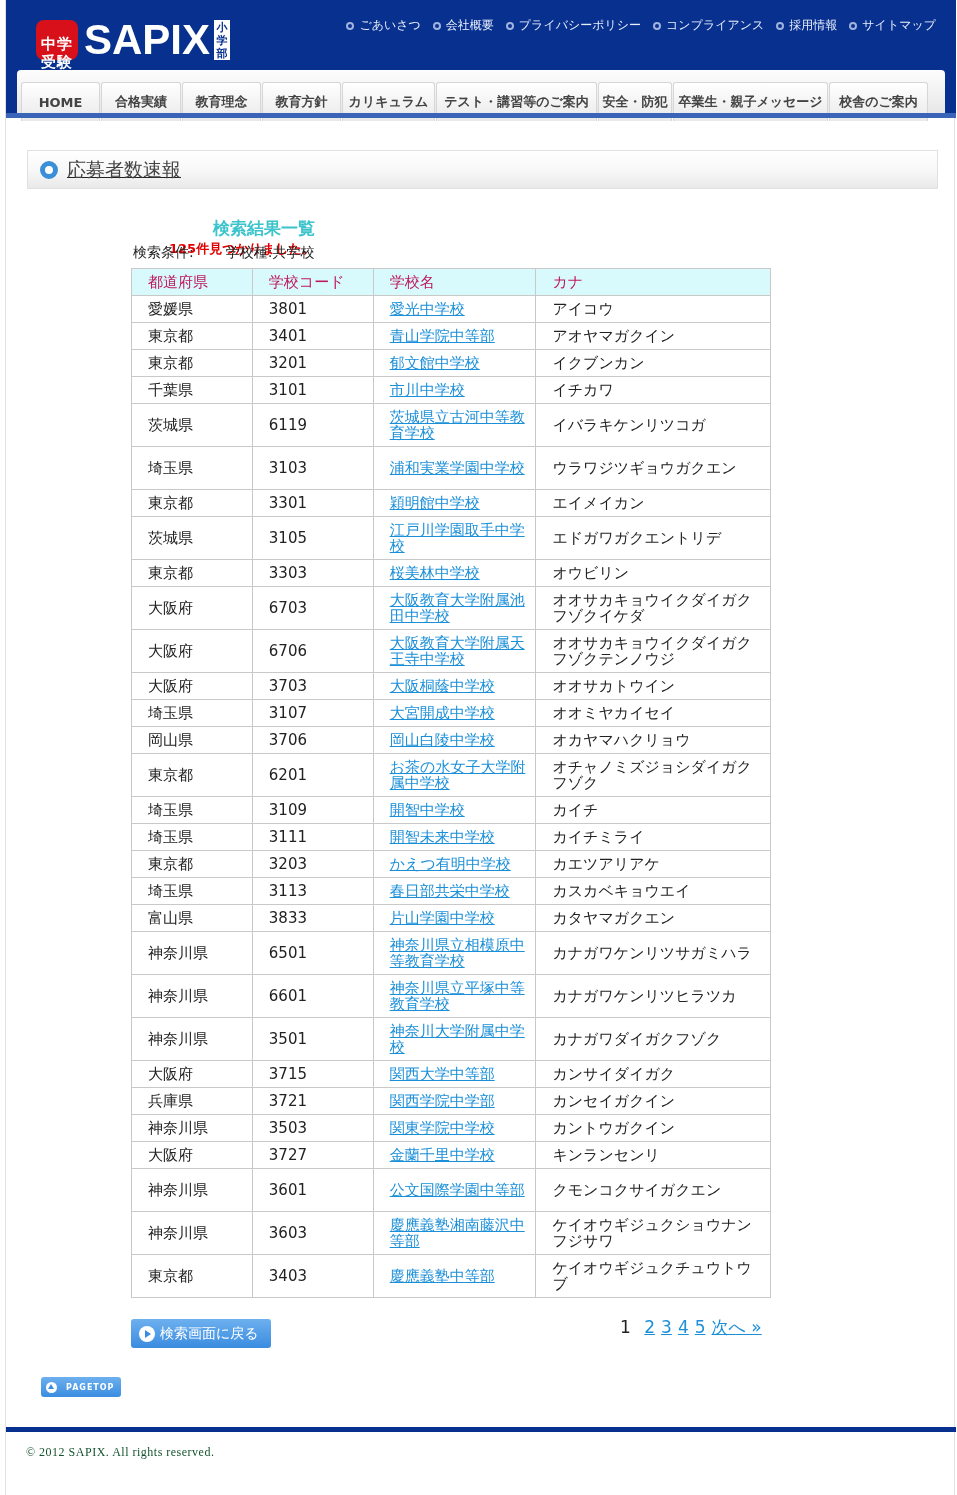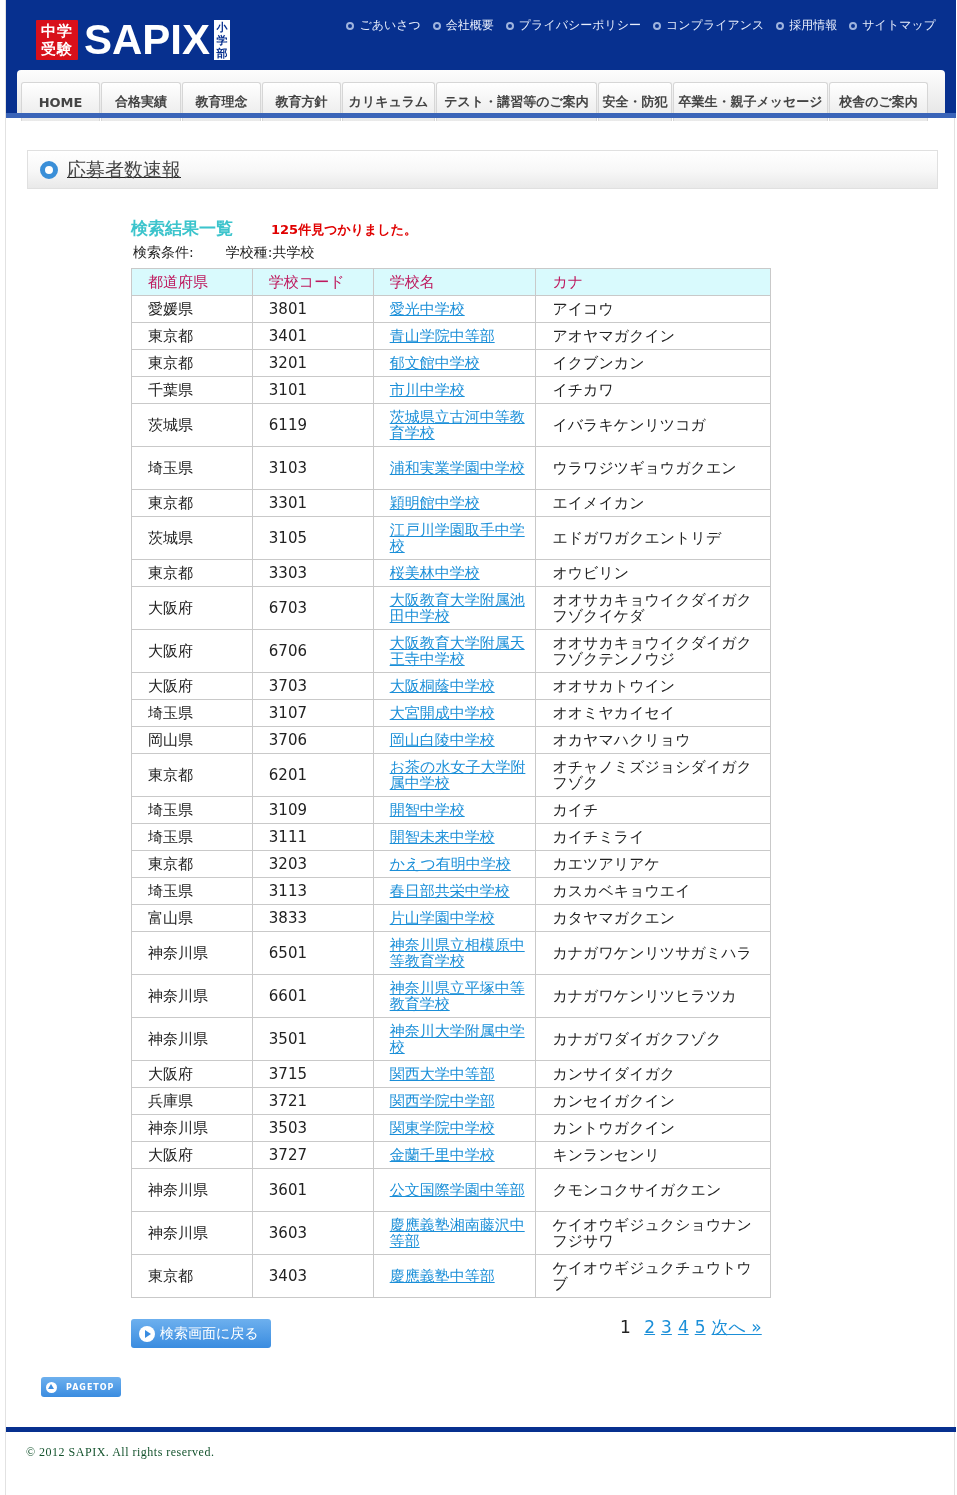--- a/index.html
+++ b/index.html
@@ -2,34 +2,34 @@
 <html><head>
 <meta charset="utf-8">
 <style>
   * { box-sizing: border-box; margin: 0; padding: 0; }
   body { width: 957px; height: 1495px; background: #ffffff; font-family: "DejaVu Sans", "Liberation Sans", sans-serif; color: #222; overflow: hidden; position: relative; }
   .page { position: absolute; left: 5px; top: 0; width: 950px; height: 1495px; border-left: 1px solid #e2e2e2; border-right: 1px solid #e2e2e2; background: #fff; }
   
   .header { position: absolute; left: 0; top: 0; width: 950px; height: 118px; background: #07308f; }
   .header-band { position: absolute; left: 0; top: 113px; width: 950px; height: 5px; background: #3a64b8; }
   .logo { position: absolute; left: 30px; top: 20px; height: 40px; display: flex; align-items: center; }
-  .logo-badge { width: 42px; height: 40px; background: #d8101a; border-radius: 1px; color: #fff; font-weight: bold; font-size: 15px; line-height: 18px; text-align: center; padding-top: 2px; letter-spacing: 1px; }
+  .logo-badge { width: 42px; height: 40px; background: #d8101a; border-radius: 8px; color: #fff; font-weight: bold; font-size: 15px; line-height: 18px; text-align: center; padding-top: 15px; letter-spacing: 1px; }
   .logo-text { margin-left: 6px; color: #fff; font-family: "Liberation Sans", sans-serif; font-weight: bold; font-size: 42px; letter-spacing: 0px; font-style: normal; line-height: 40px; }
   .logo-side { margin-left: 4px; width: 16px; height: 40px; background: #fff; color: #07308f; font-size: 11px; font-weight: bold; line-height: 13px; text-align: center; padding-top: 1px; }
   .toplinks { position: absolute; right: 20px; top: 17px; display: flex; gap: 12px; }
   .toplink { color: #e8eefc; font-size: 12px; text-decoration: none; display: flex; align-items: center; }
   .toplink .ring { display: inline-block; width: 8px; height: 8px; border: 2px solid #9fb3de; border-radius: 50%; margin-right: 5px; }
   .nav { position: absolute; left: 11px; top: 70px; width: 928px; height: 45px; background: linear-gradient(#fdfdfd, #e6e6e6); border-radius: 4px 4px 0 0; display: flex; padding-left: 4px; padding-top: 12px; }
   .nav-item { height: 39px; border: 1px solid #d6d6d6; border-bottom: none; border-radius: 3px 3px 0 0; background: linear-gradient(#ffffff, #e9e9e9); display: flex; align-items: center; justify-content: center; font-size: 13px; color: #444; font-weight: bold; text-decoration: none; margin-right: 1px; }
   
   .section-title { position: absolute; left: 21px; top: 150px; width: 911px; height: 39px; border: 1px solid #e0e0e0; background: linear-gradient(#ffffff 0%, #f7f7f7 55%, #e9e9e9 100%); display: flex; align-items: center; padding-left: 12px; text-decoration: underline; }
   .circle-icon { width: 18px; height: 18px; border-radius: 50%; border: 5px solid #3a8fd8; background: #fff; margin-right: 9px; }
   .section-title span.t { font-size: 19px; color: #444; }
   
-  .results-head { position: absolute; left: 125px; top: 217px; display: flex; align-items: flex-end; }
+  .results-head { position: absolute; left: 125px; top: 217px; display: flex; align-items: flex-end; flex-direction: column; }
   .results-title { color: #3cc4cc; font-weight: bold; font-size: 17px; }
   .results-count { color: #e00000; font-weight: bold; font-size: 13px; margin-left: 38px; margin-bottom: 1px; }
   .criteria { position: absolute; left: 127px; top: 244px; font-size: 14px; color: #222; display: flex; }
   .criteria .val { margin-left: 32px; }
   table.results { position: absolute; left: 125px; top: 268px; width: 640px; border-collapse: collapse; font-size: 15px; }
   table.results th { background: #d9fafd; color: #be185d; font-weight: normal; text-align: left; padding: 2px 0 2px 16px; height: 27px; border: 1px solid #c9c9c9; }
   table.results td { border: 1px solid #c9c9c9; padding: 0 0 0 16px; height: 27px; vertical-align: middle; color: #222; line-height: 16px; }
   table.results td.tall { height: 43px; }
   table.results td.kana { padding-right: 8px; }
   table.results a { color: #1b8fd8; text-decoration: underline; }

